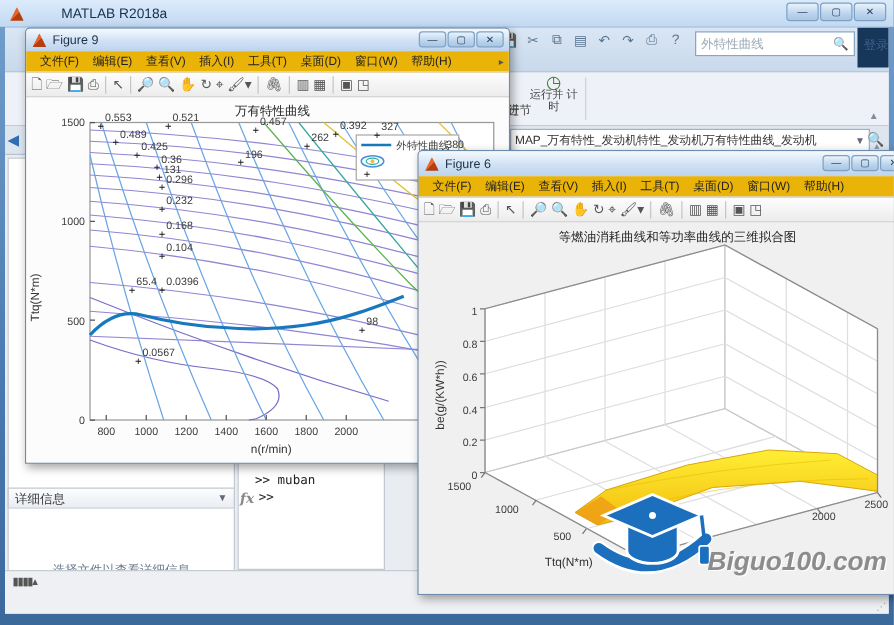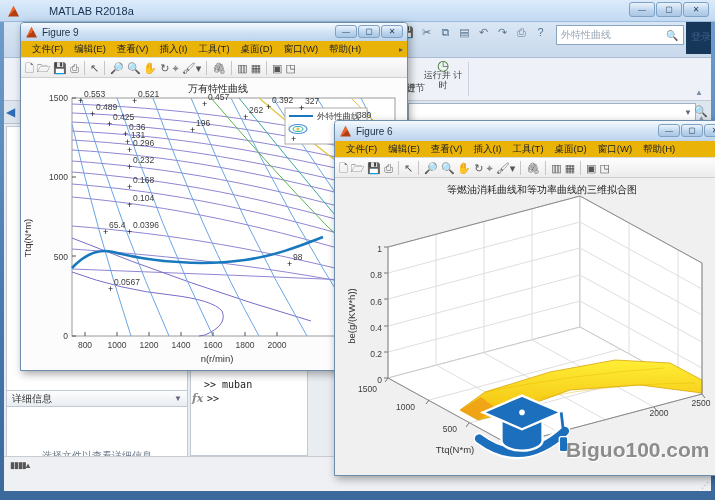--- a/index.html
+++ b/index.html
@@ -68,21 +68,21 @@
   .tb-sep { width:1px; height:14px; background:#c6c6c6; margin:0 2px; }
   .figcanvas { position:relative; background:#fcfcfc; }
   svg text { font-family:"Liberation Sans", sans-serif; font-size:8.5px; fill:#3c3c3c; }
   svg text.pt { font-size:10px; fill:#222; }
   svg text.axl { font-size:9.5px; fill:#333; }
   svg text.mk { font-size:9px; fill:#111; }
 
   
   .watermark { position:absolute; left:474px; top:390px; width:240px; height:84px; z-index:40; pointer-events:none; }
   .wm-cn { position:absolute; left:88px; top:8px; font-size:35px; font-weight:bold; font-style:italic; color:#1b6fbc; letter-spacing:1px; text-shadow:1px 1px 0 #fff,-1px -1px 0 #fff,1px -1px 0 #fff,-1px 1px 0 #fff; white-space:nowrap; }
-  .wm-en { position:absolute; left:92px; top:48px; font-size:21px; font-weight:bold; color:#8c8c8c; text-shadow:1px 1px 0 #fff; white-space:nowrap; }
+  .wm-en { position:absolute; left:92px; top:48px; font-size:21px; font-weight:bold; font-style:italic; color:#8c8c8c; text-shadow:1px 1px 0 #fff; white-space:nowrap; }
 </style>
 </head>
 <body>
 
 <div class="stage">
 
   <div class="frame">
     <div class="titlebar">
       <span class="mlogo"></span>
       <span class="ttl">MATLAB R2018a</span>
@@ -120,20 +120,21 @@
           <div class="clk">◷</div>
           <div>运行并 计时</div>
         </div>
         <div class="ribbon-sep"></div>
         <span class="collapse-chv">▲</span>
       </div>
 
       <div class="addrbar">
         <span class="backarrow">◀</span>
         <div class="pathfield">
+          <span>MAP_万有特性_发动机特性_发动机万有特性曲线_发动机</span>
           <span class="caret">▼</span>
         </div>
         <span class="addr-search">🔍</span>
       </div>
 
       <div class="leftcol"></div>
       <div class="details-hdr">
         <span>详细信息</span>
         <span class="chev">▼</span>
       </div>

